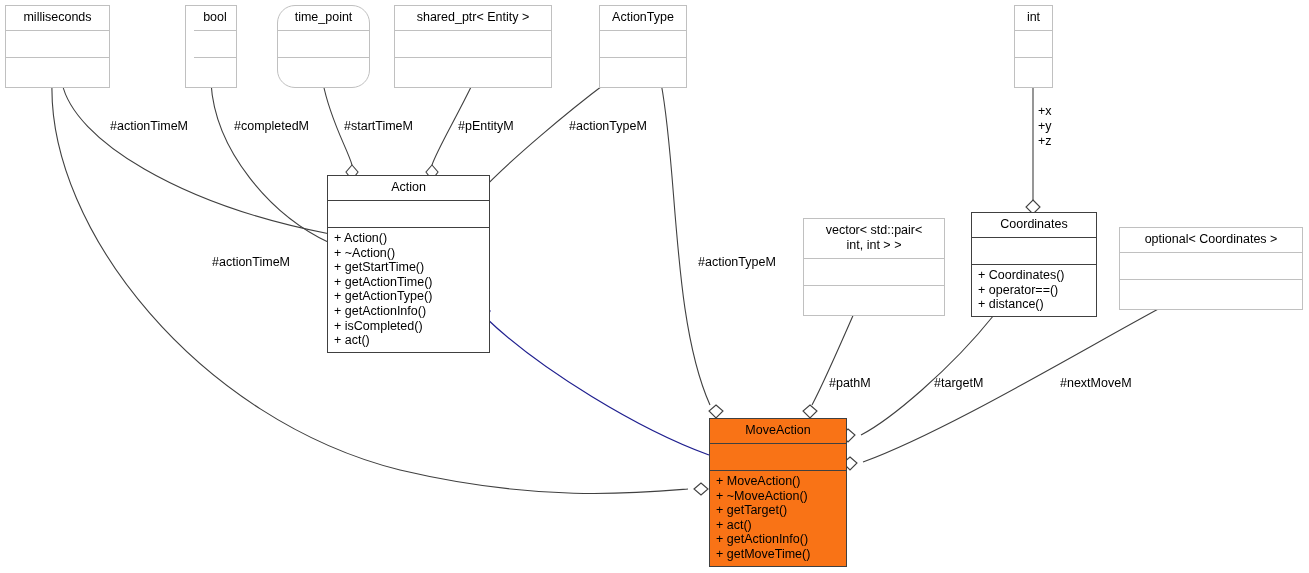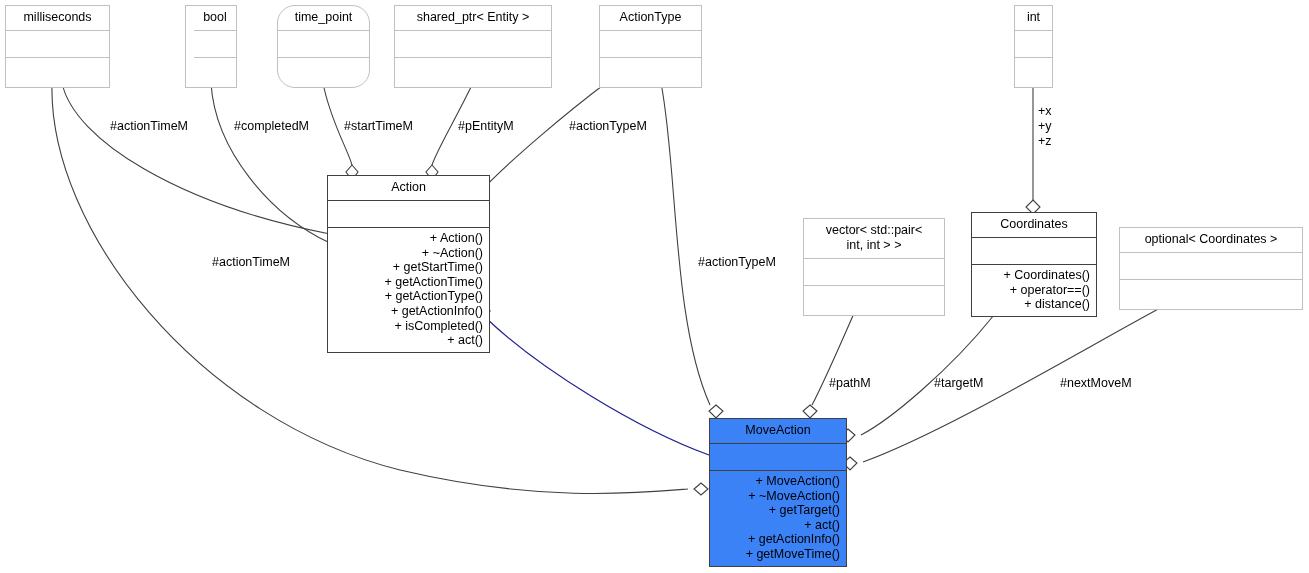--- a/index.html
+++ b/index.html
@@ -30,21 +30,21 @@
     background: #ffffff;
     border: 1px solid #c0c0c0;
     z-index: 5;
   }
   .uml-class.solid {
     border: 1px solid #404040;
     background: #ffffff;
   }
   .uml-class.highlight {
     border: 1px solid #404040;
-    background: #3b82f6;
+    background: #f97316;
   }
   .uml-name {
     text-align: center;
     font-size: 12.5px;
     color: #000000;
     padding: 4px 6px 5px 6px;
     line-height: 15px;
     border-bottom: 1px solid #c0c0c0;
     white-space: pre-line;
   }
@@ -61,21 +61,20 @@
   }
   .solid > .uml-attrs, .highlight > .uml-attrs {
     border-bottom: 1px solid #404040;
   }
   .uml-ops {
     min-height: 22px;
     padding: 3px 6px 4px 6px;
     font-size: 12.5px;
     line-height: 14.6px;
     color: #000;
-    text-align: right;
   }
   .uml-ops div { white-space: nowrap; }
   .edge-label {
     position: absolute;
     font-size: 12.5px;
     color: #000000;
     white-space: nowrap;
     z-index: 6;
     line-height: 15px;
   }
@@ -149,21 +148,21 @@
     <div class="uml-attrs"></div>
     <div class="uml-ops"></div>
   </div>
 
   <div class="uml-class" style="left:394px; top:5px; width:158px;">
     <div class="uml-name">shared_ptr&lt; Entity &gt;</div>
     <div class="uml-attrs"></div>
     <div class="uml-ops"></div>
   </div>
 
-  <div class="uml-class" style="left:599px; top:5px; width:103px;">
+  <div class="uml-class" style="left:599px; top:5px; width:88px;">
     <div class="uml-name">ActionType</div>
     <div class="uml-attrs"></div>
     <div class="uml-ops"></div>
   </div>
 
   <div class="uml-class" style="left:1014px; top:5px; width:39px;">
     <div class="uml-name">int</div>
     <div class="uml-attrs"></div>
     <div class="uml-ops"></div>
   </div>

